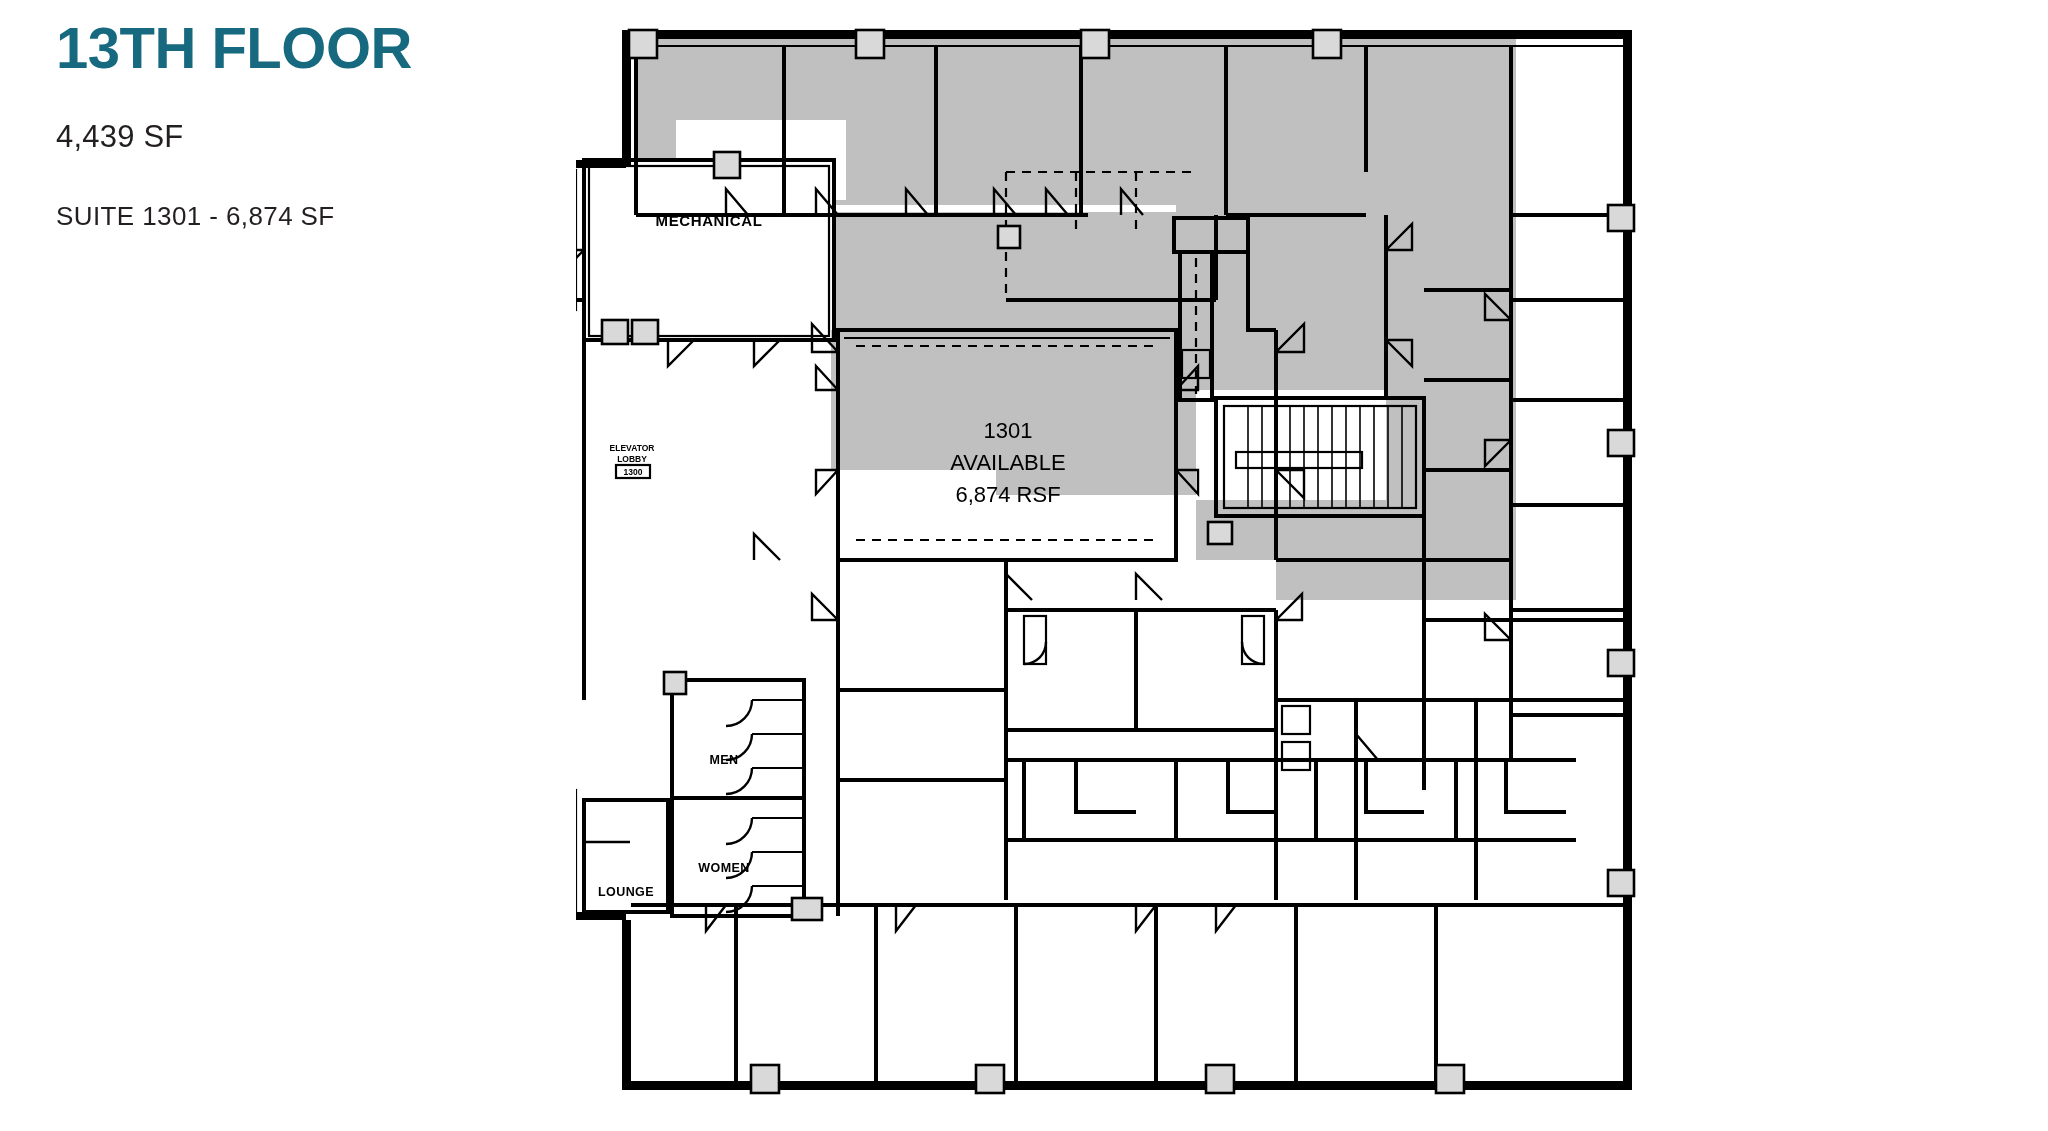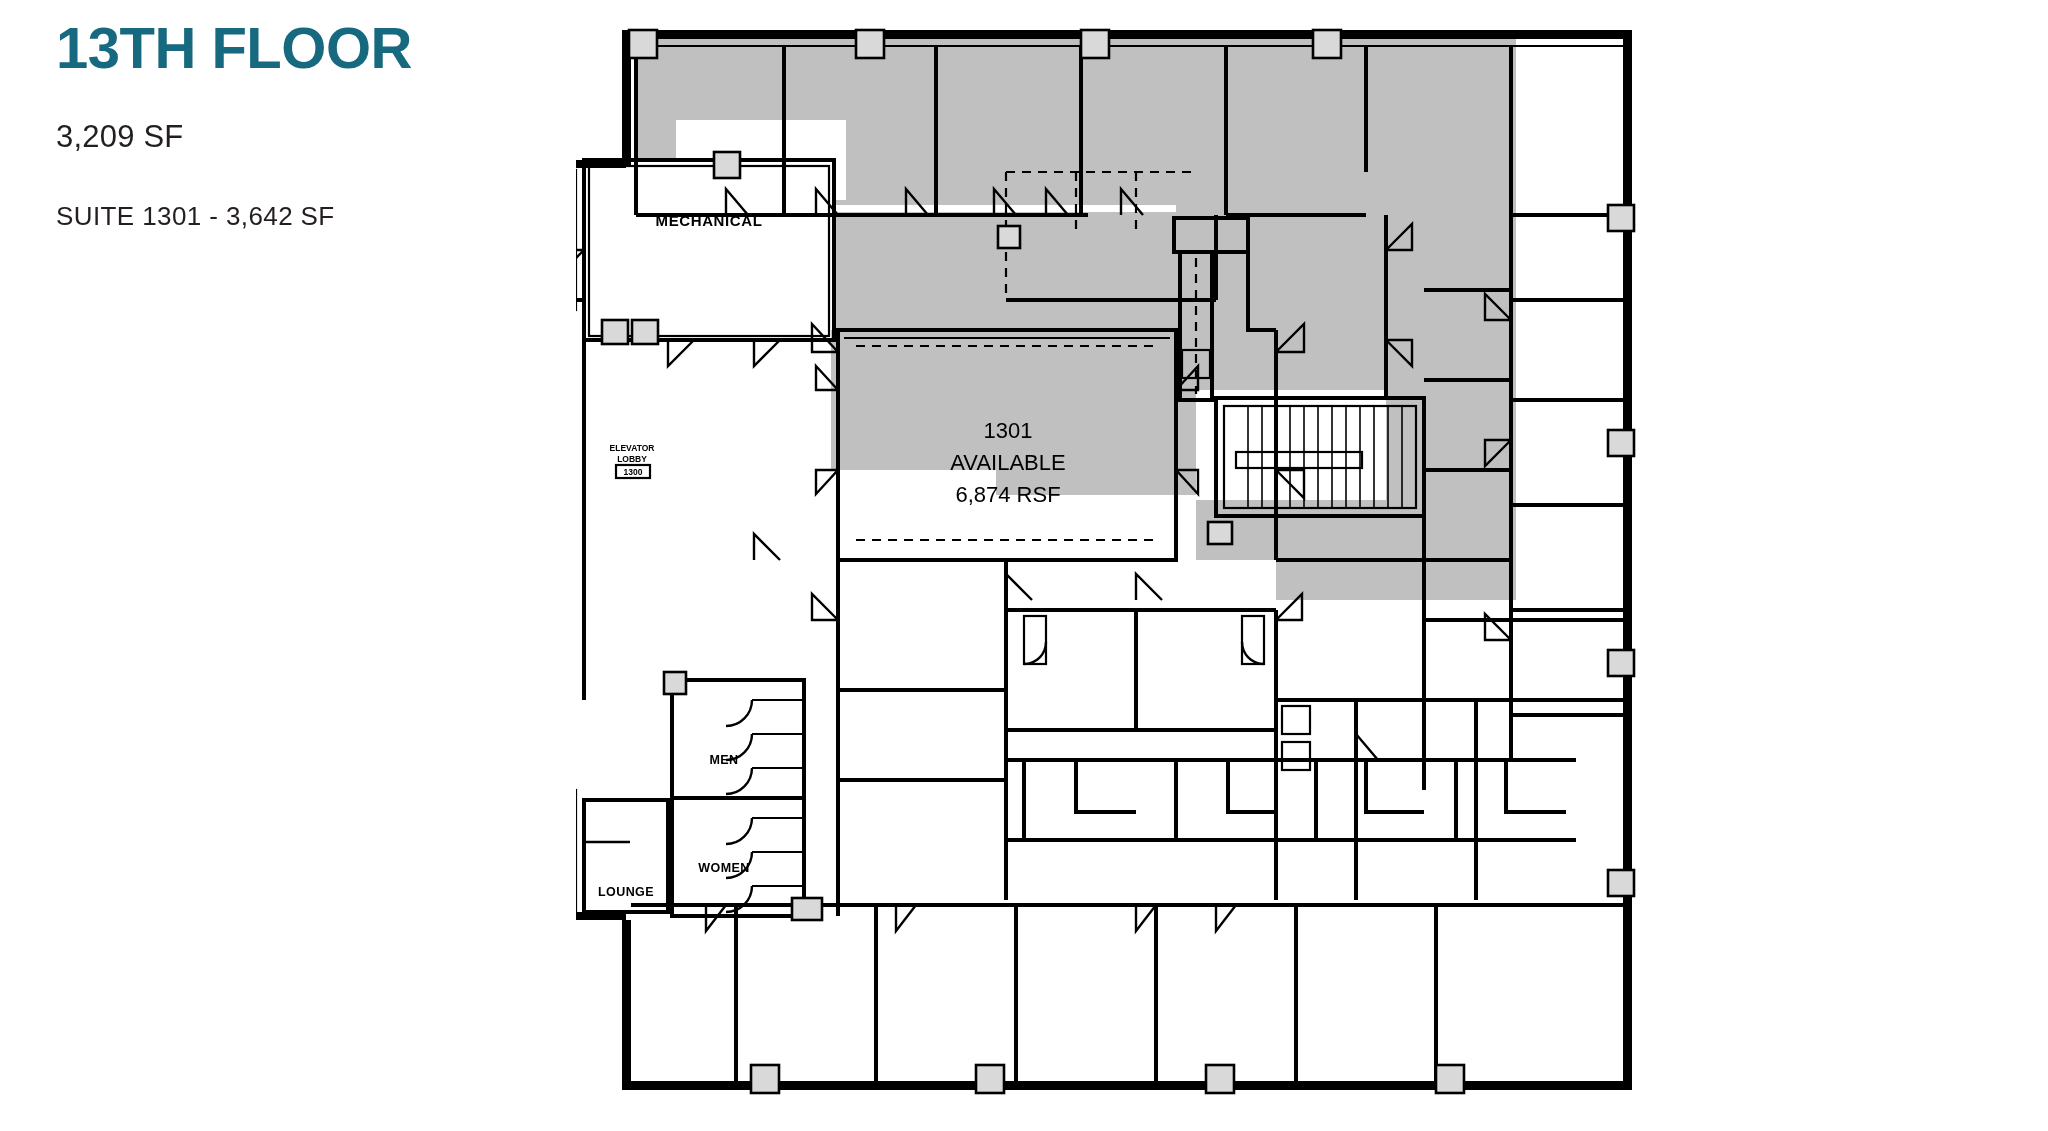--- a/index.html
+++ b/index.html
@@ -85,22 +85,22 @@
   }
   text.tiny { font-size:8.5px; letter-spacing:0px; }
 </style>
 </head>
 <body>
 
 <div id="page">
 
   <div id="info-panel">
     <div id="floor-title">13TH FLOOR</div>
-    <div id="floor-area">3,209 SF</div>
-    <div id="suite-line">SUITE 1301 - 3,642 SF</div>
+    <div id="floor-area">4,439 SF</div>
+    <div id="suite-line">SUITE 1301 - 6,874 SF</div>
   </div>
 
   <div id="plan-wrap">
   <svg id="plan" viewBox="0 0 1440 1110" xmlns="http://www.w3.org/2000/svg">
 
     <g>
 
       <path class="fillgray" d="M60,38 L940,38 L940,205 L60,205 Z"></path>
 
       <path class="fillgray" d="M600,38 L940,38 L940,560 L600,560 Z"></path>

